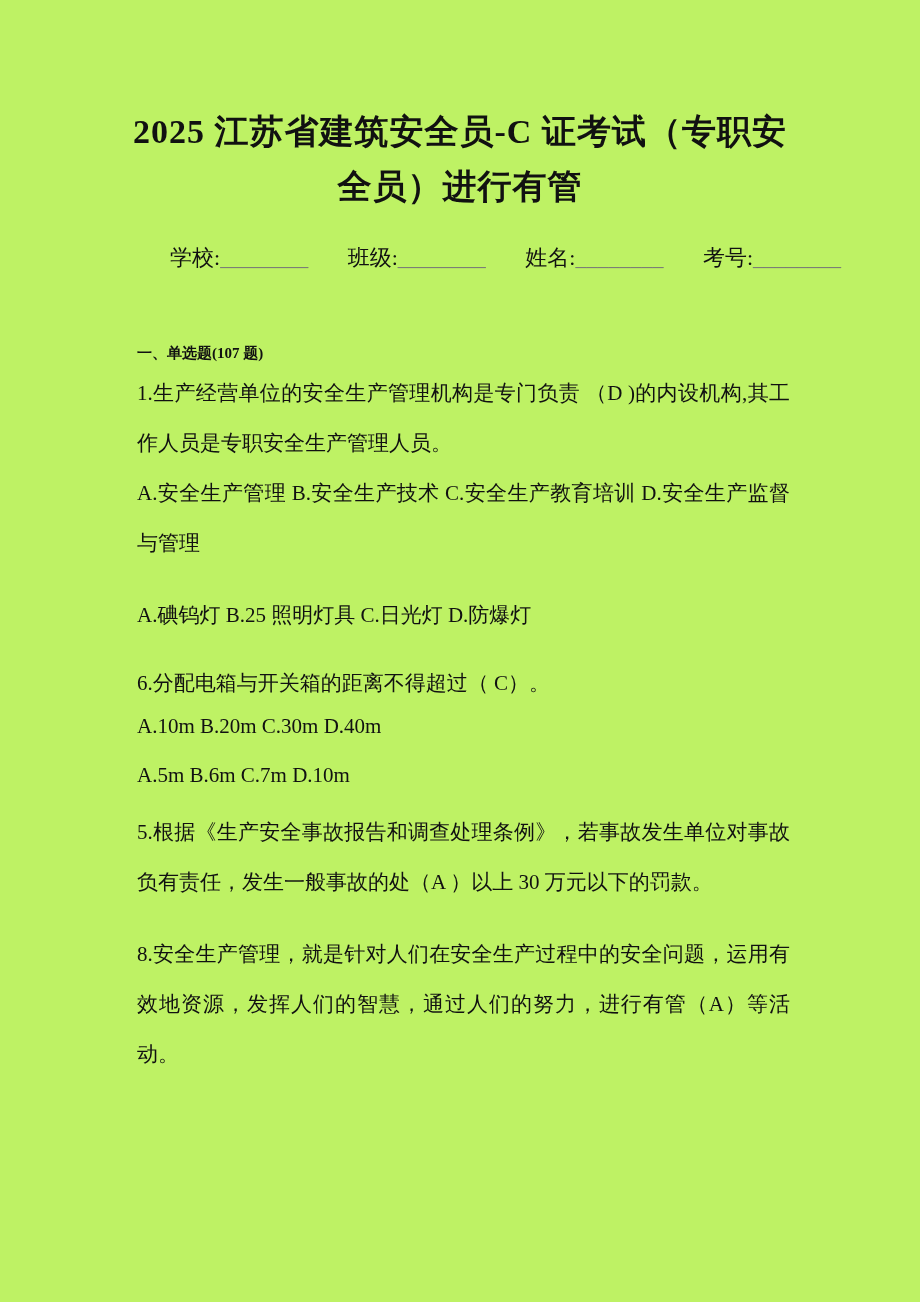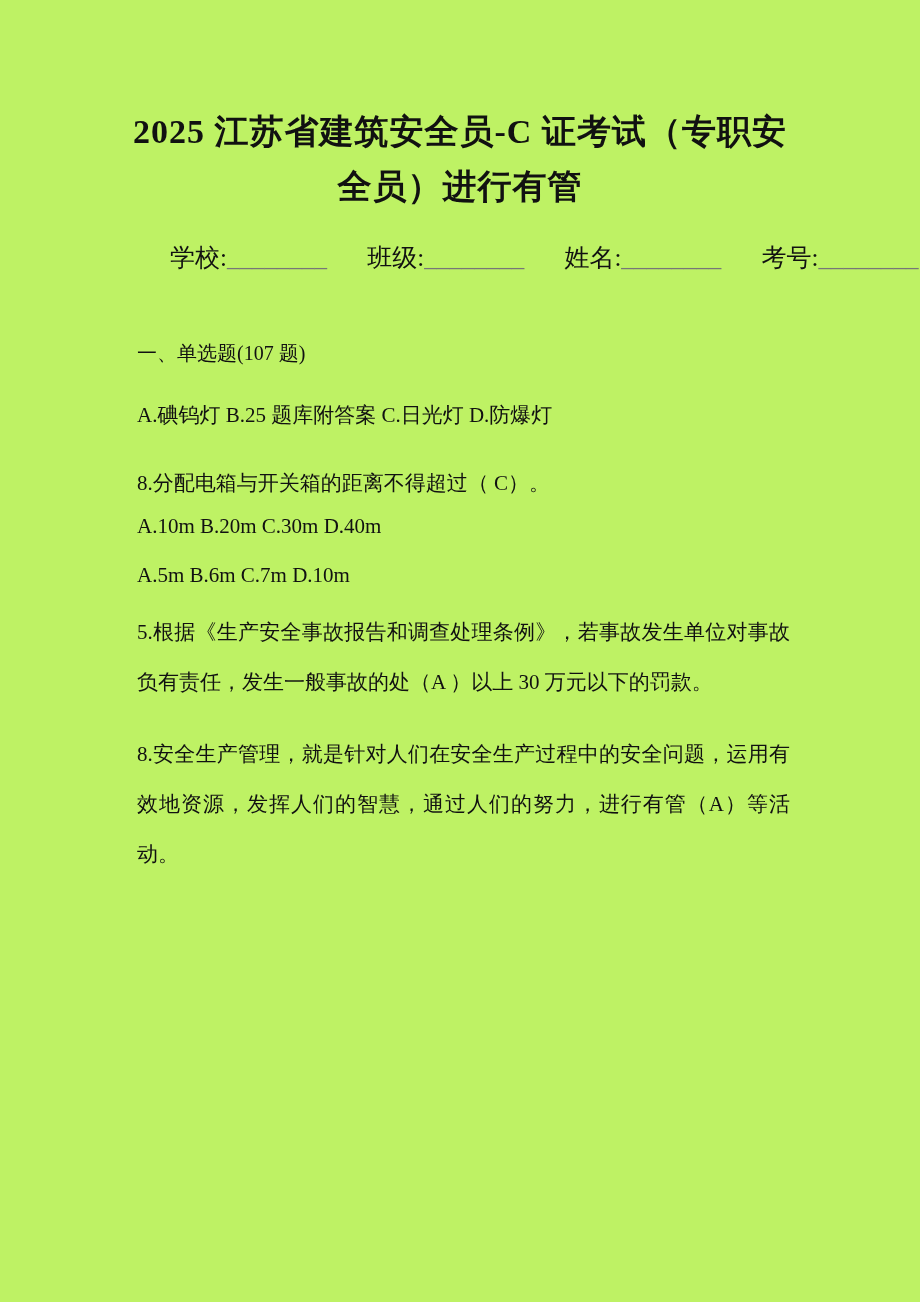--- a/index.html
+++ b/index.html
@@ -19,35 +19,36 @@
     text-align: center;
   }
   .title-line {
     font-size: 34px;
     font-weight: bold;
     line-height: 55px;
     letter-spacing: 1px;
   }
   .header-line {
     margin: 30px 134px 0 170px;
-    font-size: 25px;
+    font-size: 22px;
     line-height: 28px;
     white-space: nowrap;
   }
   .header-field { display: inline-block; margin-right: 34px; }
   .header-field:last-child { margin-right: 0; }
   .field-label { color: #111111; }
   .field-blank {
     color: #777777;
     letter-spacing: 0;
   }
   .section-heading {
     margin: 66px 130px 0 137px;
-    font-size: 20px;
+    font-size: 15px;
     line-height: 30px;
+    font-weight: bold;
   }
   .content { margin: 0 130px 0 137px; }
   .question { margin-top: 22px; }
   .question p {
     font-size: 21px;
     line-height: 50px;
     text-align: justify;
     color: #111111;
   }
   .question.tight p { line-height: 43px; }
@@ -70,28 +71,30 @@
     <span class="header-field"><span class="field-label">班级:</span><span class="field-blank">________</span></span>
     <span class="header-field"><span class="field-label">姓名:</span><span class="field-blank">________</span></span>
     <span class="header-field"><span class="field-label">考号:</span><span class="field-blank">________</span></span>
   </div>
 
   <div class="section-heading">一、单选题(107 题)</div>
 
   <div class="content">
 
     <div class="question" id="q1">
+      <p>1.生产经营单位的安全生产管理机构是专门负责 （D )的内设机构,其工作人员是专职安全生产管理人员。</p>
+      <p>A.安全生产管理  B.安全生产技术  C.安全生产教育培训  D.安全生产监督与管理</p>
     </div>
 
     <div class="question" id="q2">
-      <p>A.碘钨灯  B.25 题库附答案  C.日光灯  D.防爆灯</p>
+      <p>A.碘钨灯  B.25 照明灯具  C.日光灯  D.防爆灯</p>
     </div>
 
     <div class="question tight" id="q3">
-      <p>8.分配电箱与开关箱的距离不得超过（ C）。</p>
+      <p>6.分配电箱与开关箱的距离不得超过（ C）。</p>
       <p>A.10m B.20m C.30m D.40m</p>
     </div>
 
     <div class="question tight" id="q4">
       <p>A.5m B.6m C.7m D.10m</p>
     </div>
 
     <div class="question" id="q5">
       <p>5.根据《生产安全事故报告和调查处理条例》，若事故发生单位对事故负有责任，发生一般事故的处（A ）以上 30 万元以下的罚款。</p>
     </div>

